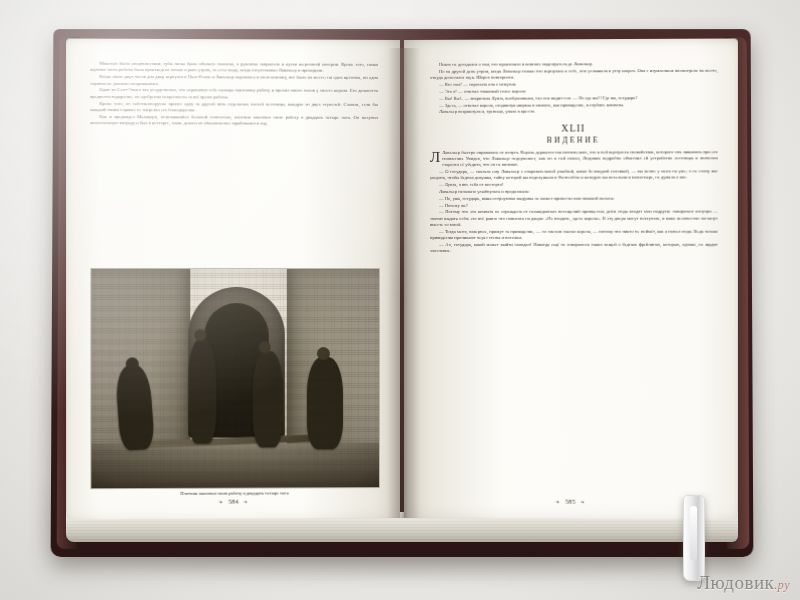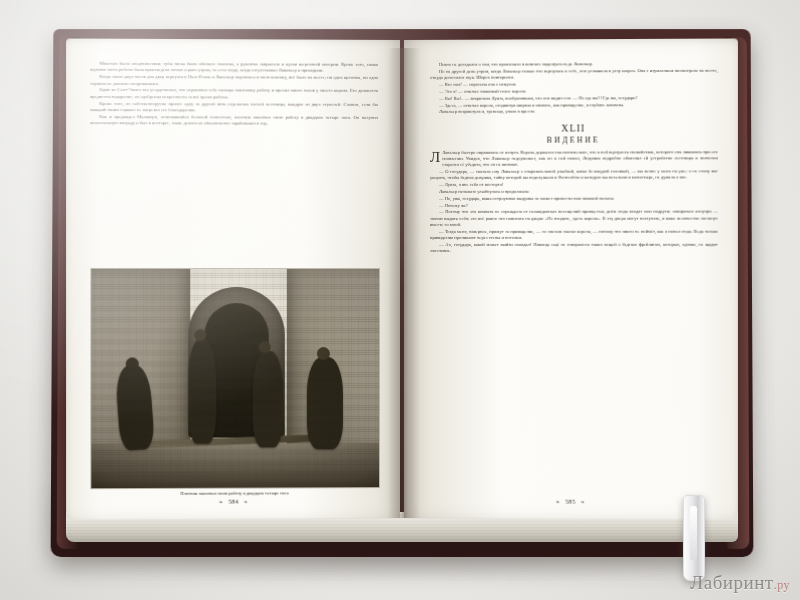--- a/index.html
+++ b/index.html
@@ -341,20 +341,21 @@
     bottom: 6px;
     font-family: "Liberation Serif", serif;
     font-size: 19px;
     color: rgba(70,64,58,0.55);
     letter-spacing: 0.5px;
     text-shadow: 0 1px 0 rgba(255,255,255,0.55);
   }
   .watermark .ru {
     font-size: 12px;
     color: rgba(150,60,55,0.6);
+    font-style: italic;
   }
 
   
   .corner-light {
     position: absolute;
     left: 0; top: 0;
     width: 100%; height: 100%;
     background: radial-gradient(circle at 16% 10%, rgba(255,255,255,0.55) 0%, rgba(255,255,255,0) 42%);
     pointer-events: none;
   }
@@ -445,15 +446,15 @@
 
       <div class="gutter"></div>
     </div>
   </div>
 
   <div class="clip"></div>
 
   <div class="corner-light"></div>
 
   <div class="watermark">
-    <span>Лабиринт</span><span class="ru">.ру</span>
+    <span>Людовик</span><span class="ru">.ру</span>
   </div>
 </div>
 
 </body></html>

